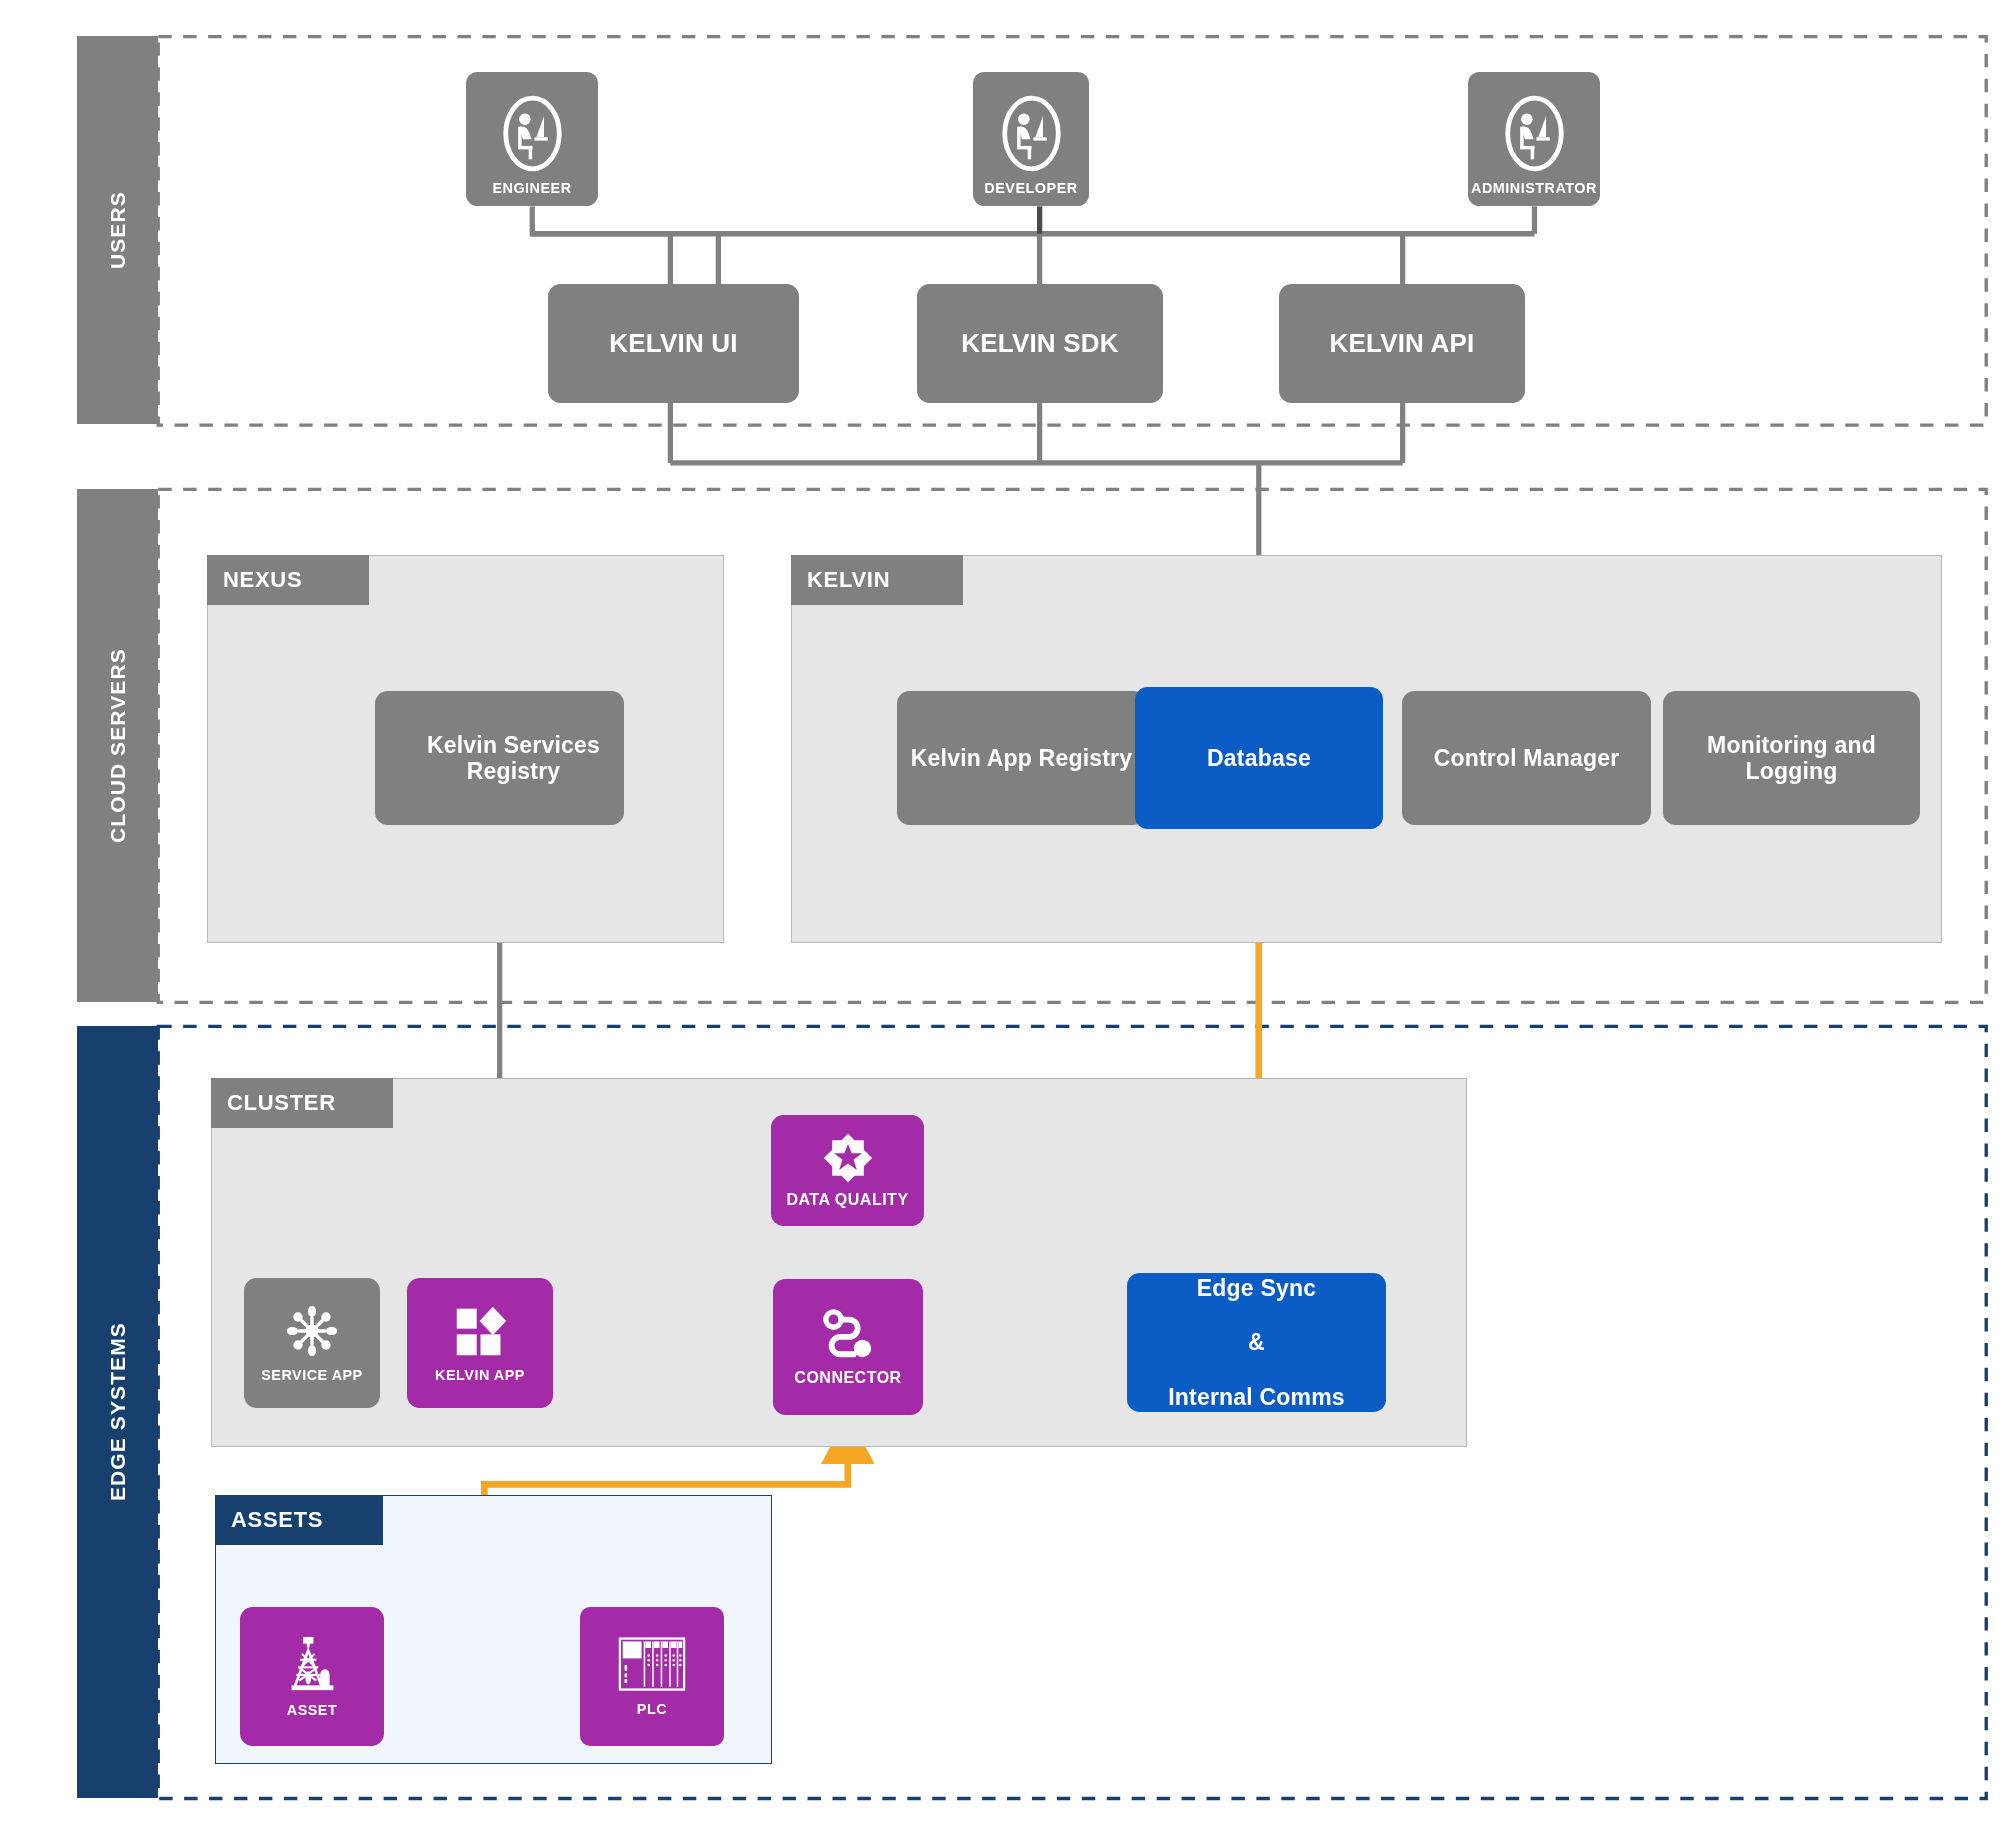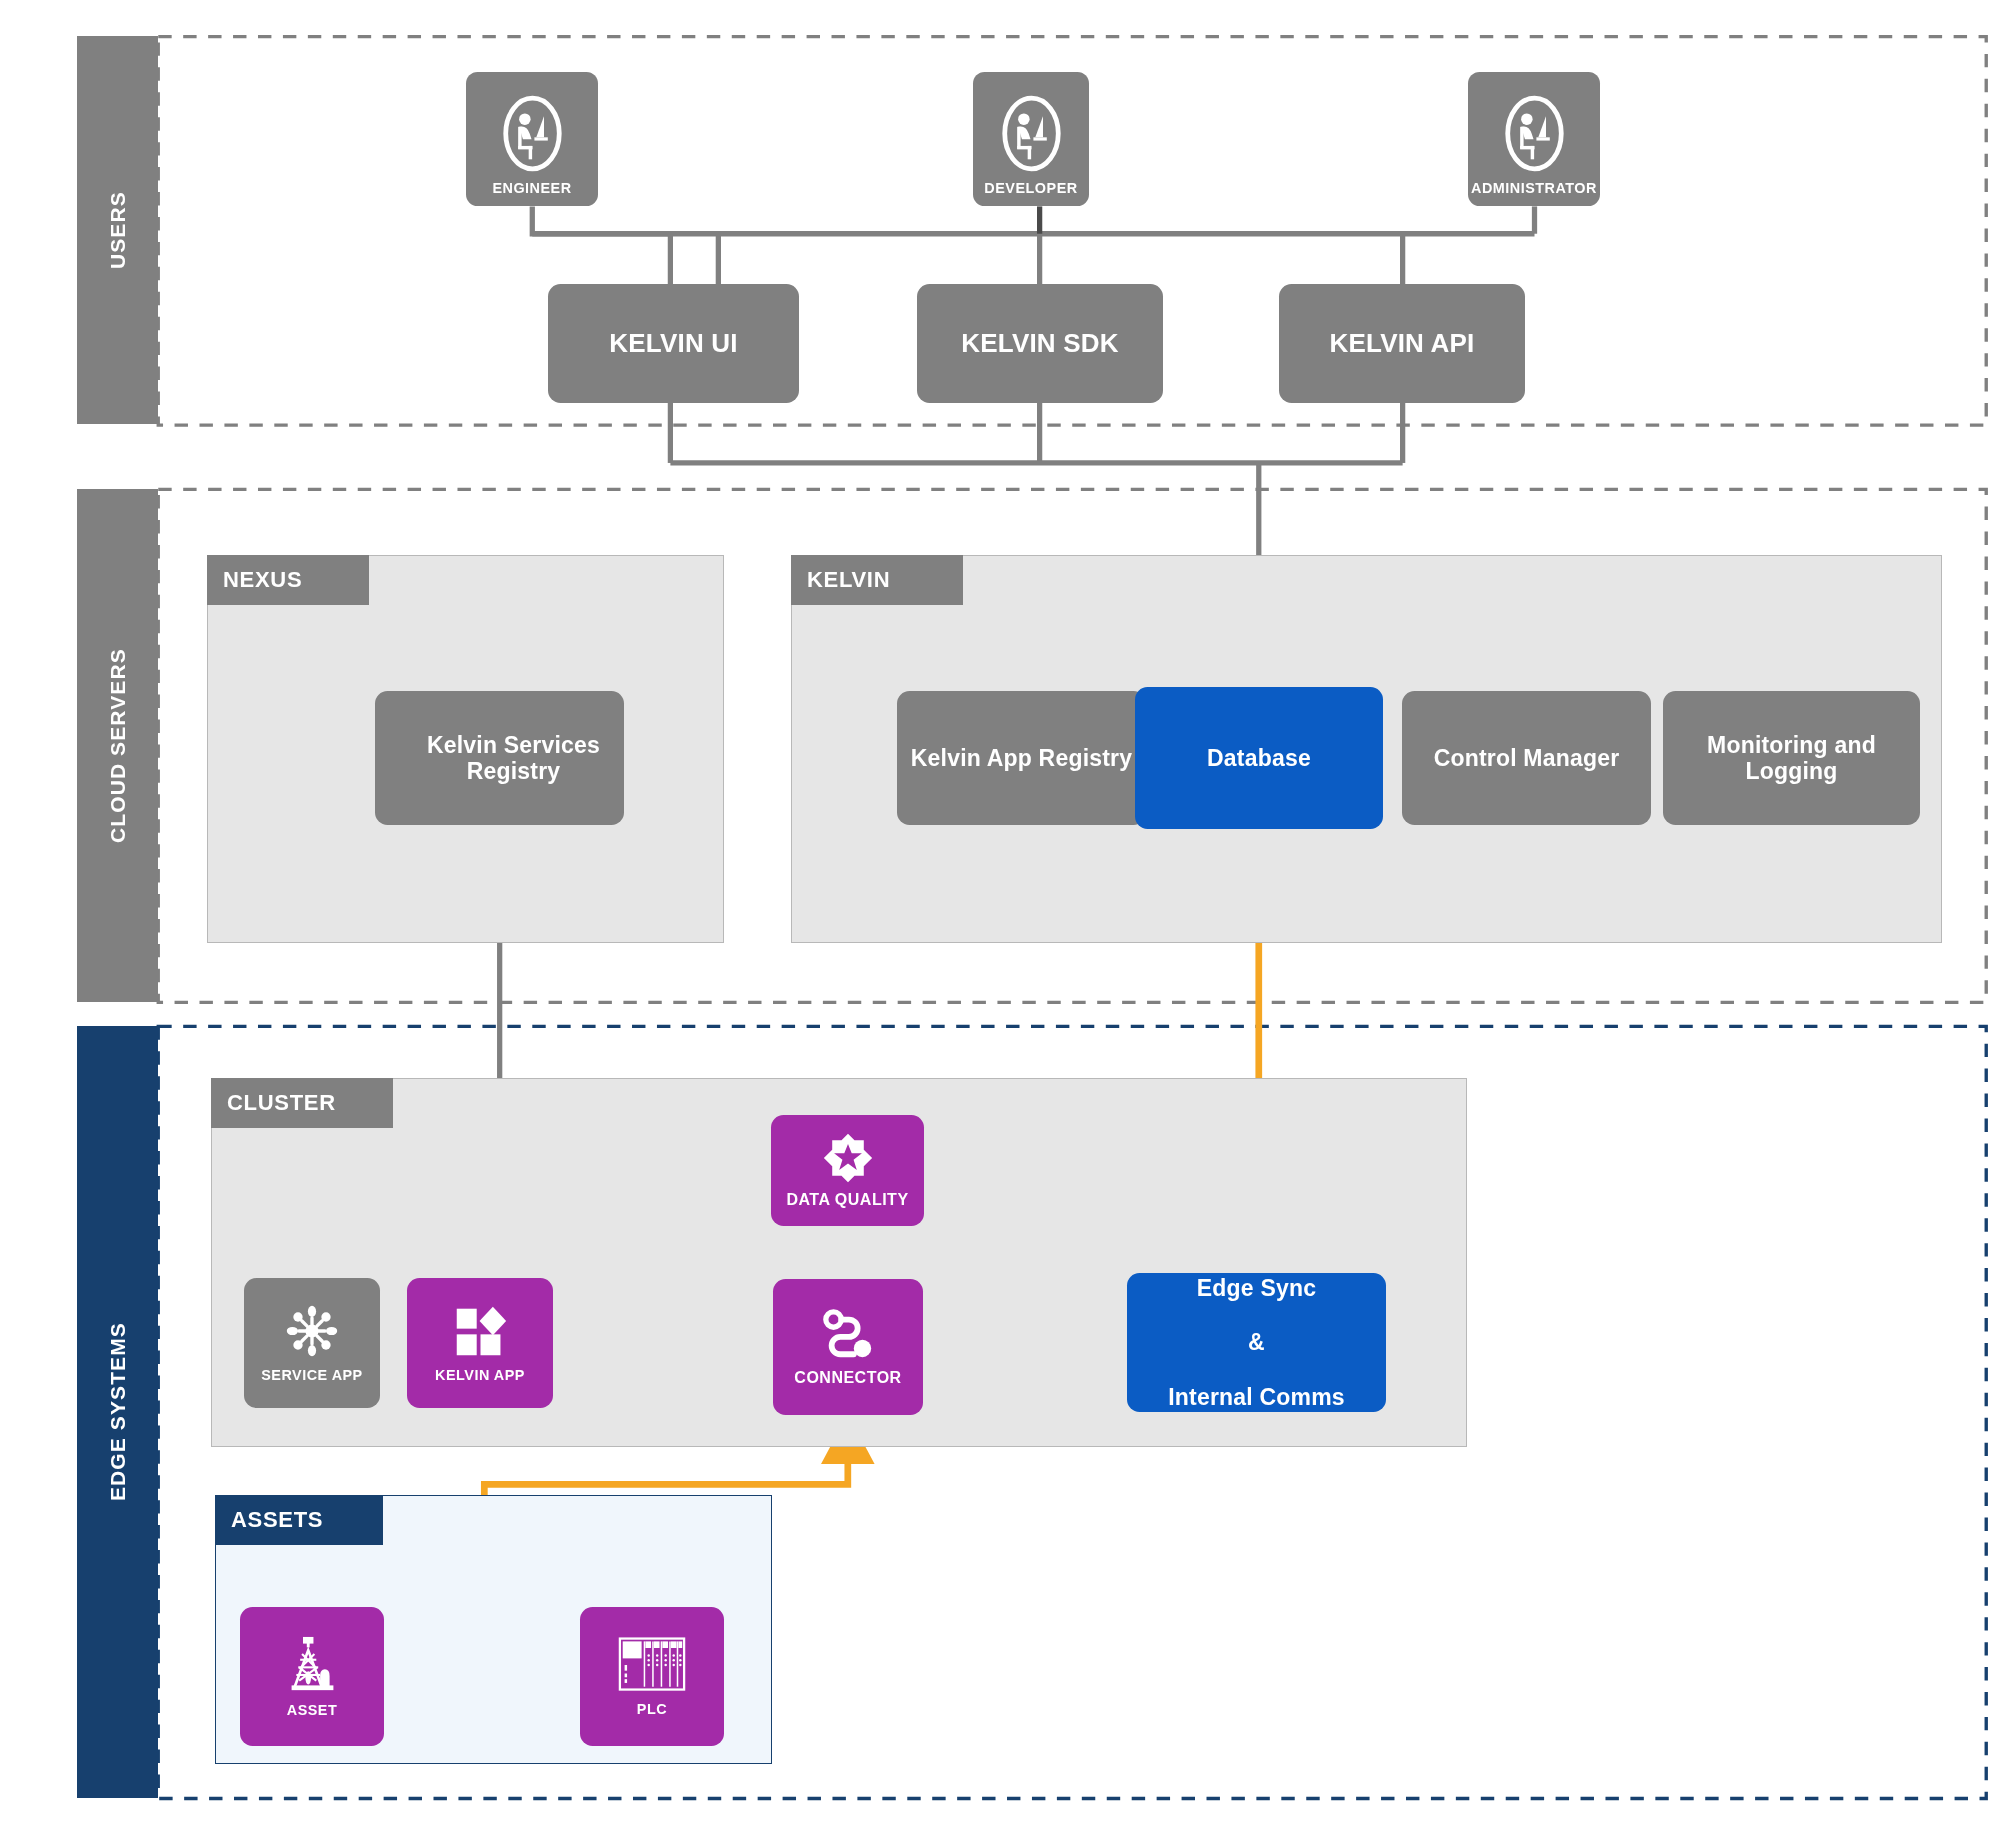--- a/index.html
+++ b/index.html
@@ -319,21 +319,21 @@
           <line x1="35" y1="34" x2="16" y2="48"></line>
         </g>
         <ellipse cx="25.5" cy="45" rx="3" ry="7" fill="#fff"></ellipse>
         <path d="M43 36 q5 0 5 7 l0 11 -10 0 0 -11 q0 -7 5 -7z" fill="#fff"></path>
         <rect x="8" y="53" width="44" height="5" fill="#fff"></rect>
       </svg>
     </span>
     <span class="cap">ASSET</span>
   </div>
 
-  <div class="node magenta icon-node" style="left:580px; top:1607px; width:144px; height:139px;">
+  <div class="node magenta icon-node" style="left:580px; top:1607px; width:144px; height:139px;border-radius:10px;">
     <span class="icon-wrap">
       <svg width="68" height="58" viewBox="0 0 72 60">
         <rect x="2" y="2" width="68" height="54" fill="none" stroke="#fff" stroke-width="2.4"></rect>
         <rect x="5" y="5" width="20" height="18" fill="#fff"></rect>
         <g fill="#fff">
           <rect x="29" y="5" width="6" height="7"></rect>
           <rect x="38" y="5" width="6" height="7"></rect>
           <rect x="47" y="5" width="6" height="7"></rect>
           <rect x="56" y="5" width="6" height="7"></rect>
           <rect x="64" y="5" width="4" height="7"></rect>

